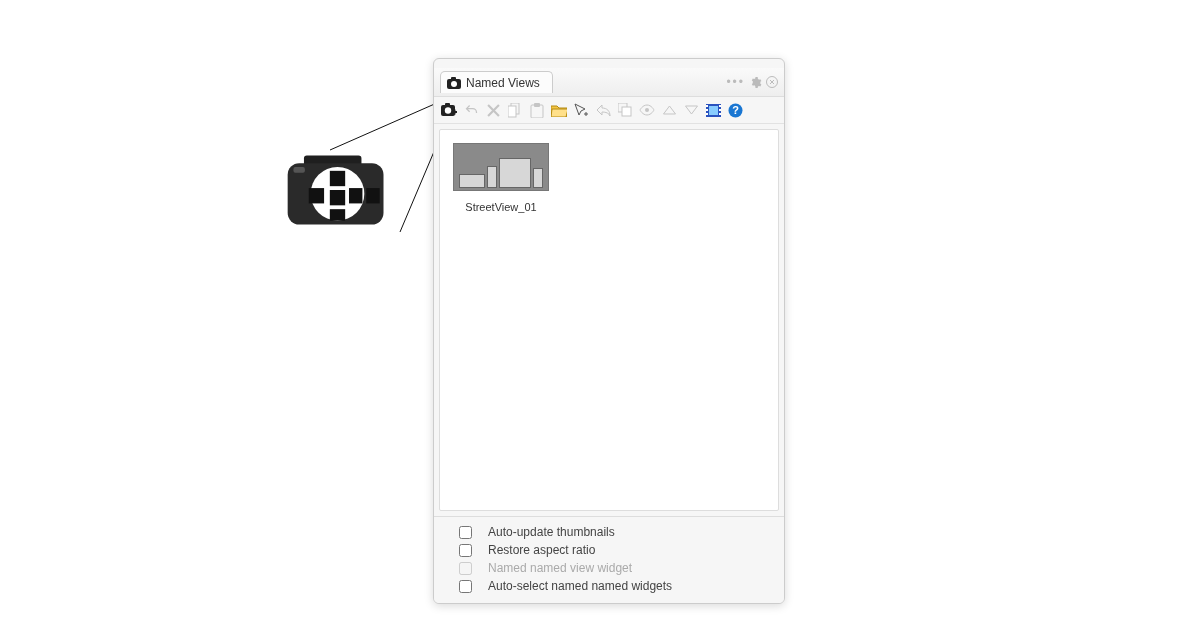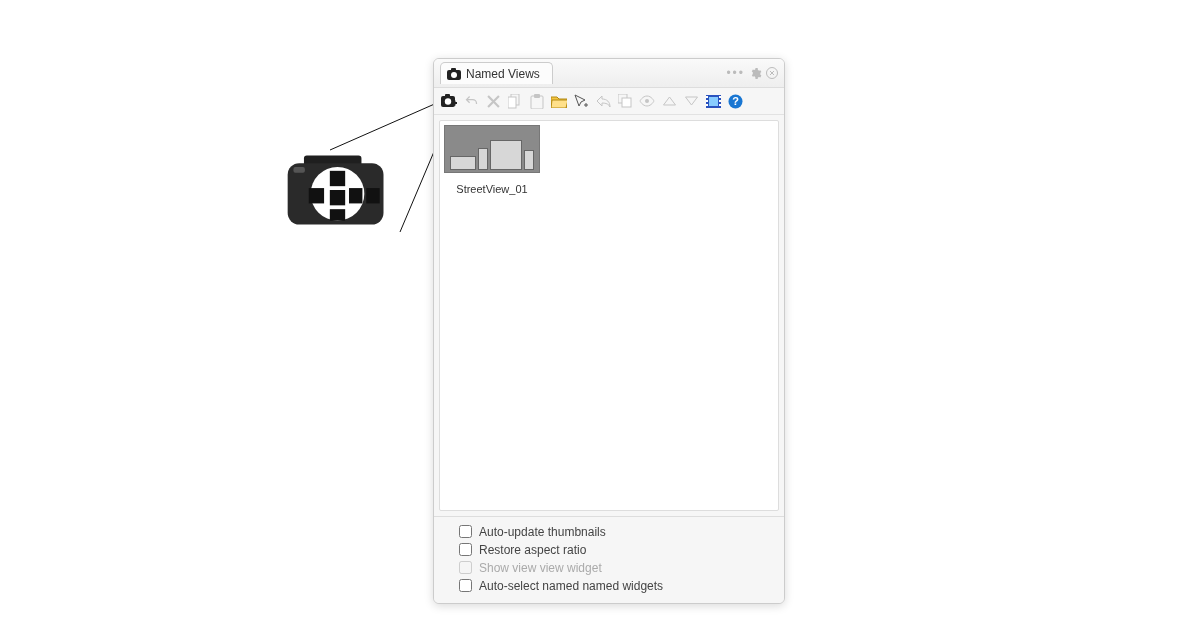--- a/index.html
+++ b/index.html
@@ -8,49 +8,50 @@
     position:absolute;left:433px;top:58px;width:352px;height:546px;
     border:1px solid #ccc;border-radius:6px;background:#f6f6f6;
     box-shadow:0 2px 10px rgba(0,0,0,0.15);
     display:flex;flex-direction:column;overflow:hidden;
   }
   .titlebar{
     display:flex;align-items:center;padding:3px 6px;
     background:linear-gradient(#fafafa,#eee);
     border-bottom:1px solid #ddd;font-size:12px;color:#333;
     position:relative;
+    margin-top:9px;
   }
   .titlebar .tab{
     display:flex;align-items:center;gap:5px;
     background:#fcfcfc;border:1px solid #ccc;border-bottom:none;
     border-radius:5px 5px 0 0;padding:2px 12px 2px 6px;height:22px;
   }
   .title-controls{margin-left:auto;display:flex;align-items:center;gap:4px;color:#aaa;}
   .dots{letter-spacing:2px;font-size:12px;color:#bbb;}
   .close-x{font-size:13px;cursor:default;}
   .toolbar{
     display:flex;align-items:center;gap:4px;padding:4px 6px;
     background:#f6f6f6;border-bottom:1px solid #e2e2e2;
   }
   .tbtn{width:18px;height:18px;display:flex;align-items:center;justify-content:center;color:#555;}
   .tbtn.disabled{color:#c5c5c5;}
   .content{
     flex:1;background:#fff;border:1px solid #ddd;margin:5px;border-radius:2px;
-    padding:4px;display:flex;flex-wrap:wrap;align-content:flex-start;gap:12px 10px;
+    padding:13px;display:flex;flex-wrap:wrap;align-content:flex-start;gap:12px 10px;
   }
   .view-item{width:96px;display:flex;flex-direction:column;align-items:center;}
   .thumb{
     width:96px;height:48px;background:#8a8a8a;border:1px solid #777;
     display:flex;align-items:flex-end;justify-content:center;gap:2px;overflow:hidden;
     padding-bottom:2px;
   }
   .thumb .blk{background:#d7d7d7;border:1px solid #666;}
   .view-label{font-size:11px;color:#333;margin-top:10px;text-align:center;}
   .options{padding:6px 8px 8px 8px;border-top:1px solid #ddd;font-size:12px;color:#444;background:#f6f6f6;}
-  .opt{display:flex;align-items:flex-start;gap:7px;padding:2px 17px;}
+  .opt{display:flex;align-items:flex-end;gap:16px;padding:2px 17px;}
   .opt input{width:13px;height:13px;margin:0;accent-color:#888;}
   .opt.disabled{color:#aaa;}
   .callout{position:absolute;left:280px;top:140px;width:115px;height:100px;}
   svg{display:block;}
 </style>
 </head>
 <body>
 
 <svg style="position:absolute;left:0;top:0;width:1200px;height:629px;pointer-events:none">
   <line x1="455" y1="95" x2="330" y2="150" stroke="#111" stroke-width="1"></line>
@@ -212,20 +213,20 @@
     <label class="opt">
       <input type="checkbox" style="">
       <span>Auto-update thumbnails</span>
     </label>
     <label class="opt">
       <input type="checkbox" style="">
       <span>Restore aspect ratio</span>
     </label>
     <label class="opt disabled">
       <input type="checkbox" disabled="" style="">
-      <span>Show view view widget</span>
+      <span>Named named view widget</span>
     </label>
     <label class="opt">
       <input type="checkbox" style="">
       <span>Auto-select named named widgets</span>
     </label>
   </div>
 </div>
 
 </body></html>

